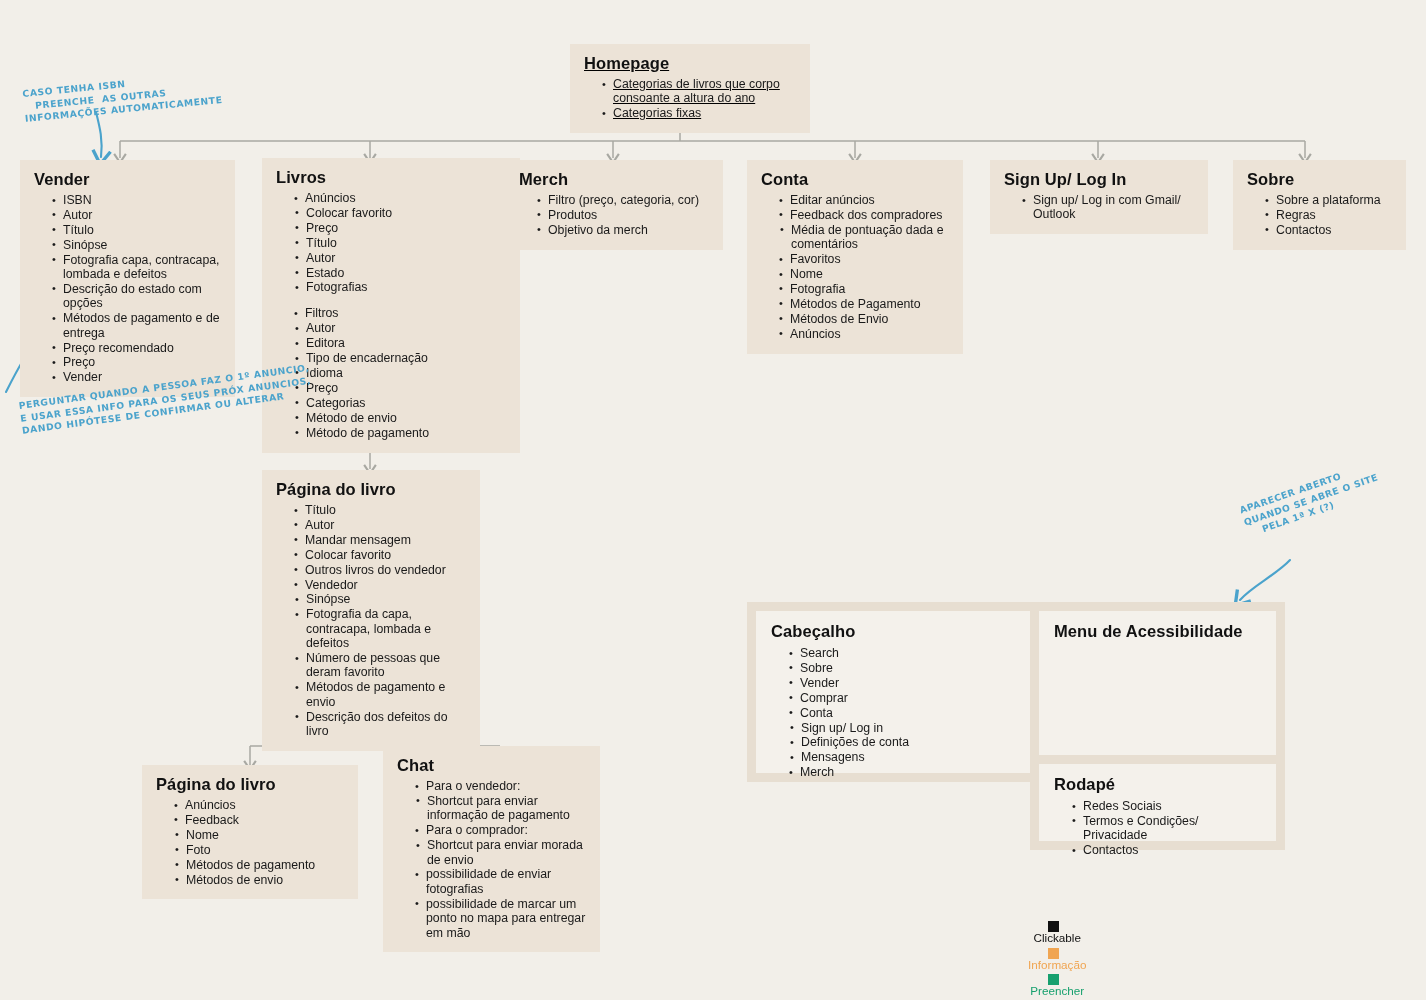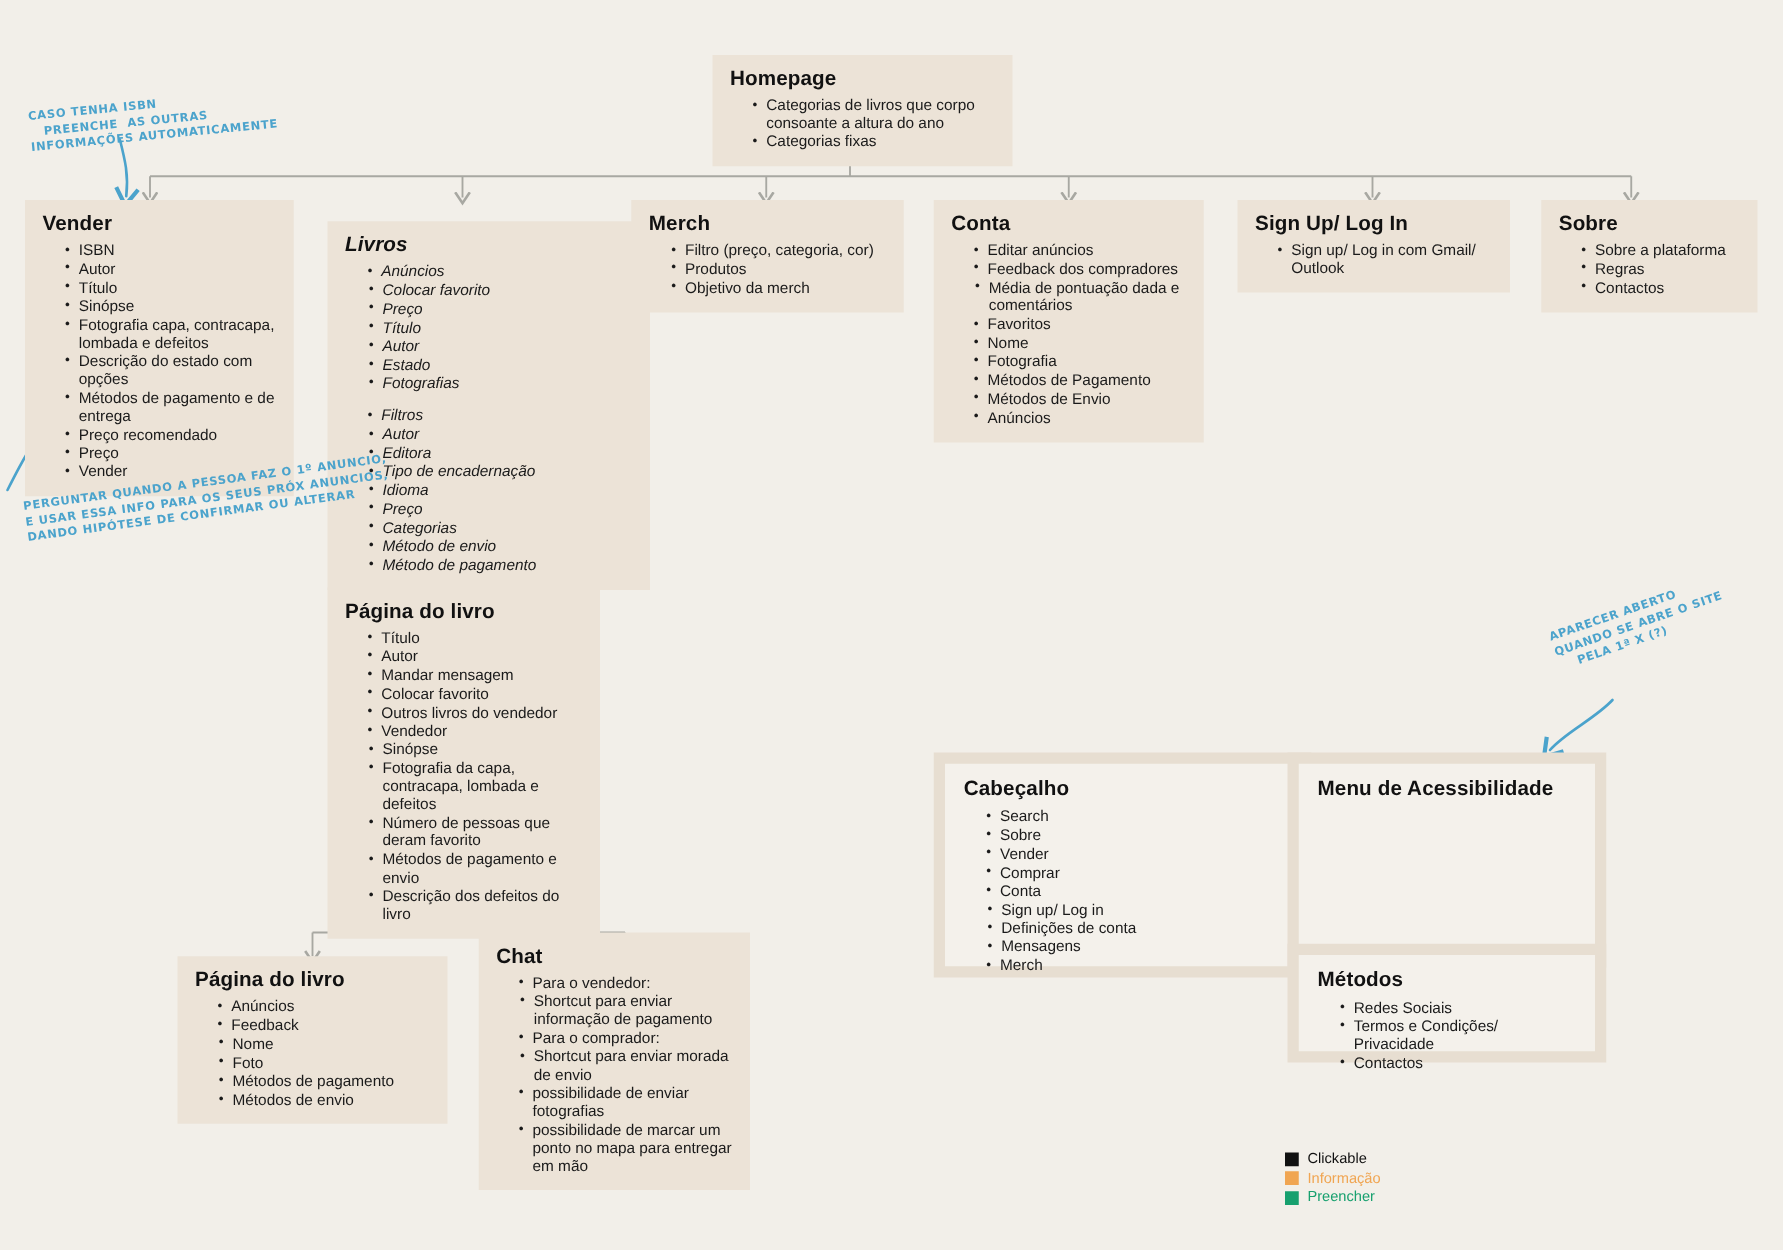--- a/index.html
+++ b/index.html
@@ -37,21 +37,21 @@
 
   
   .hand{
     position:absolute;color:#4ba3cc;font-family:"DejaVu Sans",sans-serif;
     font-size:9.2px;line-height:12.5px;font-weight:600;letter-spacing:0.6px;
     white-space:pre;text-transform:uppercase;
   }
 
   
   .legend{position:absolute;left:1028px;top:921px;}
-  .legend .row{display:flex;align-items:center;margin-bottom:3.5px;}
+  .legend .row{display:flex;align-items:center;margin-bottom:3.5px;flex-direction:column;}
   .legend .sw{width:11px;height:11px;margin-right:7px;display:inline-block;}
   .legend .lb{font-size:11.7px;line-height:12px;}
 </style>
 </head>
 <body>
 
 <div id="canvas">
 
   <svg class="wires" viewBox="0 0 1426 1000">
     <defs>
@@ -83,21 +83,21 @@
       <path d="M500,746 L500,765" marker-end="url(#ah)"></path>
     </g>
 
     <g fill="none" stroke="#4ba3cc" stroke-width="2.1" stroke-linecap="round">
       <path d="M96,112 C100,128 103,140 101,157" marker-end="url(#ahb)"></path>
       <path d="M6,392 C16,372 30,344 49,330" marker-end="url(#ahb)"></path>
       <path d="M1290,560 C1276,575 1252,586 1240,600" marker-end="url(#ahb)"></path>
     </g>
   </svg>
 
-  <div class="node" style="left:570px;top:44px;width:240px;">
+  <div class="node" style="left:570px;top:44px;width:240px;text-decoration:underline;">
     <h2>Homepage</h2>
     <ul class="l1">
       <li>Categorias de livros que corpo consoante a altura do ano</li>
       <li>Categorias fixas</li>
     </ul>
   </div>
 
   <div class="node" style="left:20px;top:160px;width:215px;">
     <h2>Vender</h2>
     <ul class="l1">
@@ -107,21 +107,21 @@
       <li class="green">Sinópse</li>
       <li class="green">Fotografia capa, contracapa, lombada e defeitos</li>
       <li class="green">Descrição do estado com opções</li>
       <li class="green">Métodos de pagamento e de entrega</li>
       <li class="orange">Preço recomendado</li>
       <li class="green">Preço</li>
       <li>Vender</li>
     </ul>
   </div>
 
-  <div class="node" style="left:262px;top:177px;width:258px;font-style:italic;">
+  <div class="node" style="left:262px;top:158px;width:258px;">
     <h2>Livros</h2>
     <ul class="l1">
       <li>Anúncios</li>
     </ul>
     <ul class="l2">
       <li>Colocar favorito</li>
       <li class="orange">Preço</li>
       <li class="orange">Título</li>
       <li class="orange">Autor</li>
       <li class="orange">Estado</li>
@@ -262,21 +262,21 @@
   </div>
 
   <div class="node framed" style="left:1030px;top:602px;width:255px;height:172px;">
     <div class="inner">
       <h2>Menu de Acessibilidade</h2>
     </div>
   </div>
 
   <div class="node framed" style="left:1030px;top:755px;width:255px;height:95px;">
     <div class="inner">
-      <h2>Métodos</h2>
+      <h2>Rodapé</h2>
       <ul class="l1">
         <li>Redes Sociais</li>
         <li>Termos e Condições/ Privacidade</li>
         <li>Contactos</li>
       </ul>
     </div>
   </div>
 
   <div class="hand" style="left:22px;top:88px;transform:rotate(-5.5deg);transform-origin:left top;">CASO TENHA ISBN
    PREENCHE  AS OUTRAS

